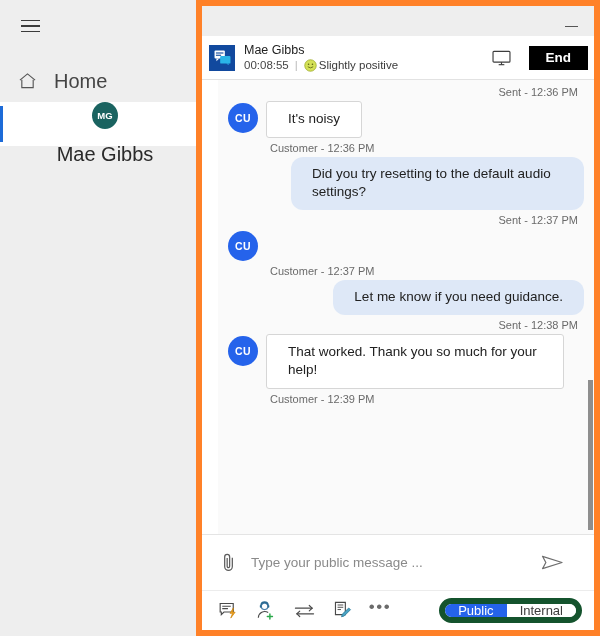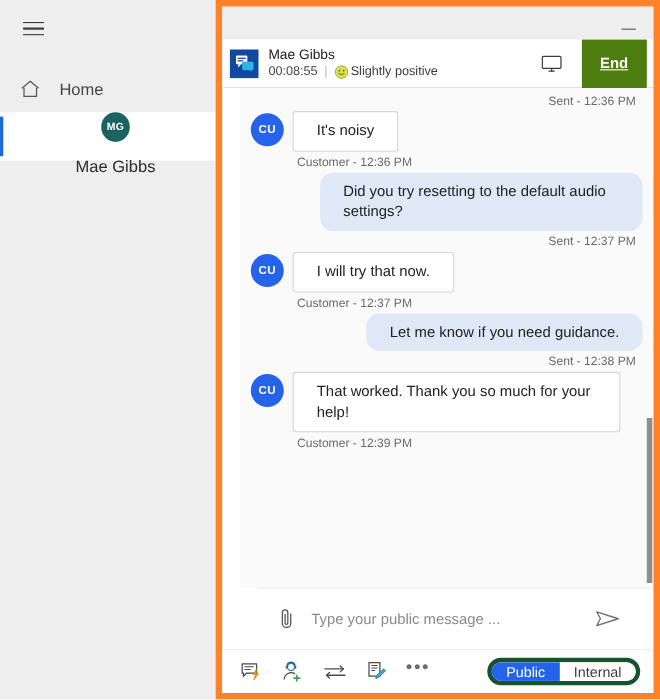--- a/index.html
+++ b/index.html
@@ -54,21 +54,21 @@
   }
   .side-item.active::before {
     content: "";
     position: absolute;
     left: 0; top: 4px; bottom: 4px;
     width: 3px;
     background: #1d6bd8;
   }
   .side-icon { width: 26px; display: flex; justify-content: center; align-items: center; }
   .side-label {
-    font-size: 15px;
+    font-size: 20px;
     color: #444444;
   }
   .side-item.active .side-label { color: #2a2a2a; }
   .avatar-mg {
     width: 27px; height: 27px;
     border-radius: 50%;
     background: #1a6360;
     color: #ffffff;
     font-size: 9.5px;
     font-weight: bold;
@@ -142,32 +142,31 @@
   .hdr-sub .dur { color: #474747; }
   .hdr-sub .sep { color: #b9b9b9; padding: 0 2px; }
   .senti { display: inline-flex; align-items: center; gap: 2px; }
   .screen-btn {
     width: 32px; height: 30px;
     display: flex; align-items: center; justify-content: center;
     cursor: pointer;
     flex: 0 0 32px;
   }
   .end-btn {
-    background: #4d7c0f;
+    background: #000000;
     color: #ffffff;
     font-size: 13.5px;
     font-weight: bold;
     border: none;
-    height: 44px;
+    height: 24px;
     padding: 0 17px;
     cursor: pointer;
     font-family: "Liberation Sans", sans-serif;
     flex: 0 0 auto;
     margin-left: 2px;
-    text-decoration: underline;
   }
 
   
   .transcript {
     flex: 1 1 auto;
     background: #fafafa;
     overflow: hidden;
     position: relative;
     padding: 2px 10px 6px 10px;
     margin-left: 16px;
@@ -226,21 +225,20 @@
   
   .composer {
     flex: 0 0 56px;
     height: 56px;
     background: #ffffff;
     border-top: 1px solid #e4e4e4;
     display: flex;
     align-items: center;
     gap: 10px;
     padding: 0 29px 0 13px;
-    margin-left: 32px;
   }
   .attach-btn, .send-btn {
     width: 26px; height: 30px;
     display: flex; align-items: center; justify-content: center;
     cursor: pointer;
     flex: 0 0 auto;
   }
   .msg-input {
     flex: 1 1 auto;
     border: none;
@@ -271,21 +269,21 @@
   .dots {
     font-size: 17px;
     color: #6b6b6b;
     letter-spacing: 1.5px;
     line-height: 10px;
     padding-bottom: 7px;
   }
   .spacer { flex: 1 1 auto; }
   .seg {
     display: flex;
-    border: 4px solid #14532d;
+    border: 6px solid #14532d;
     border-radius: 13px;
     overflow: hidden;
     height: 25px;
     background: #ffffff;
   }
   .seg div {
     font-size: 13px;
     padding: 0 13px;
     display: flex; align-items: center;
     cursor: pointer;
@@ -378,21 +376,20 @@
       </div>
       <div class="meta left">Customer - 12:36 PM</div>
 
       <div class="row agent">
         <div class="bubble agent">Did you try resetting to the default audio settings?</div>
       </div>
       <div class="meta right">Sent - 12:37 PM</div>
 
       <div class="row">
         <div class="av-cu">CU</div>
-        <div class="bubble cust">I will try that now.</div>
       </div>
       <div class="meta left">Customer - 12:37 PM</div>
 
       <div class="row agent">
         <div class="bubble agent">Let me know if you need guidance.</div>
       </div>
       <div class="meta right">Sent - 12:38 PM</div>
 
       <div class="row">
         <div class="av-cu">CU</div>

